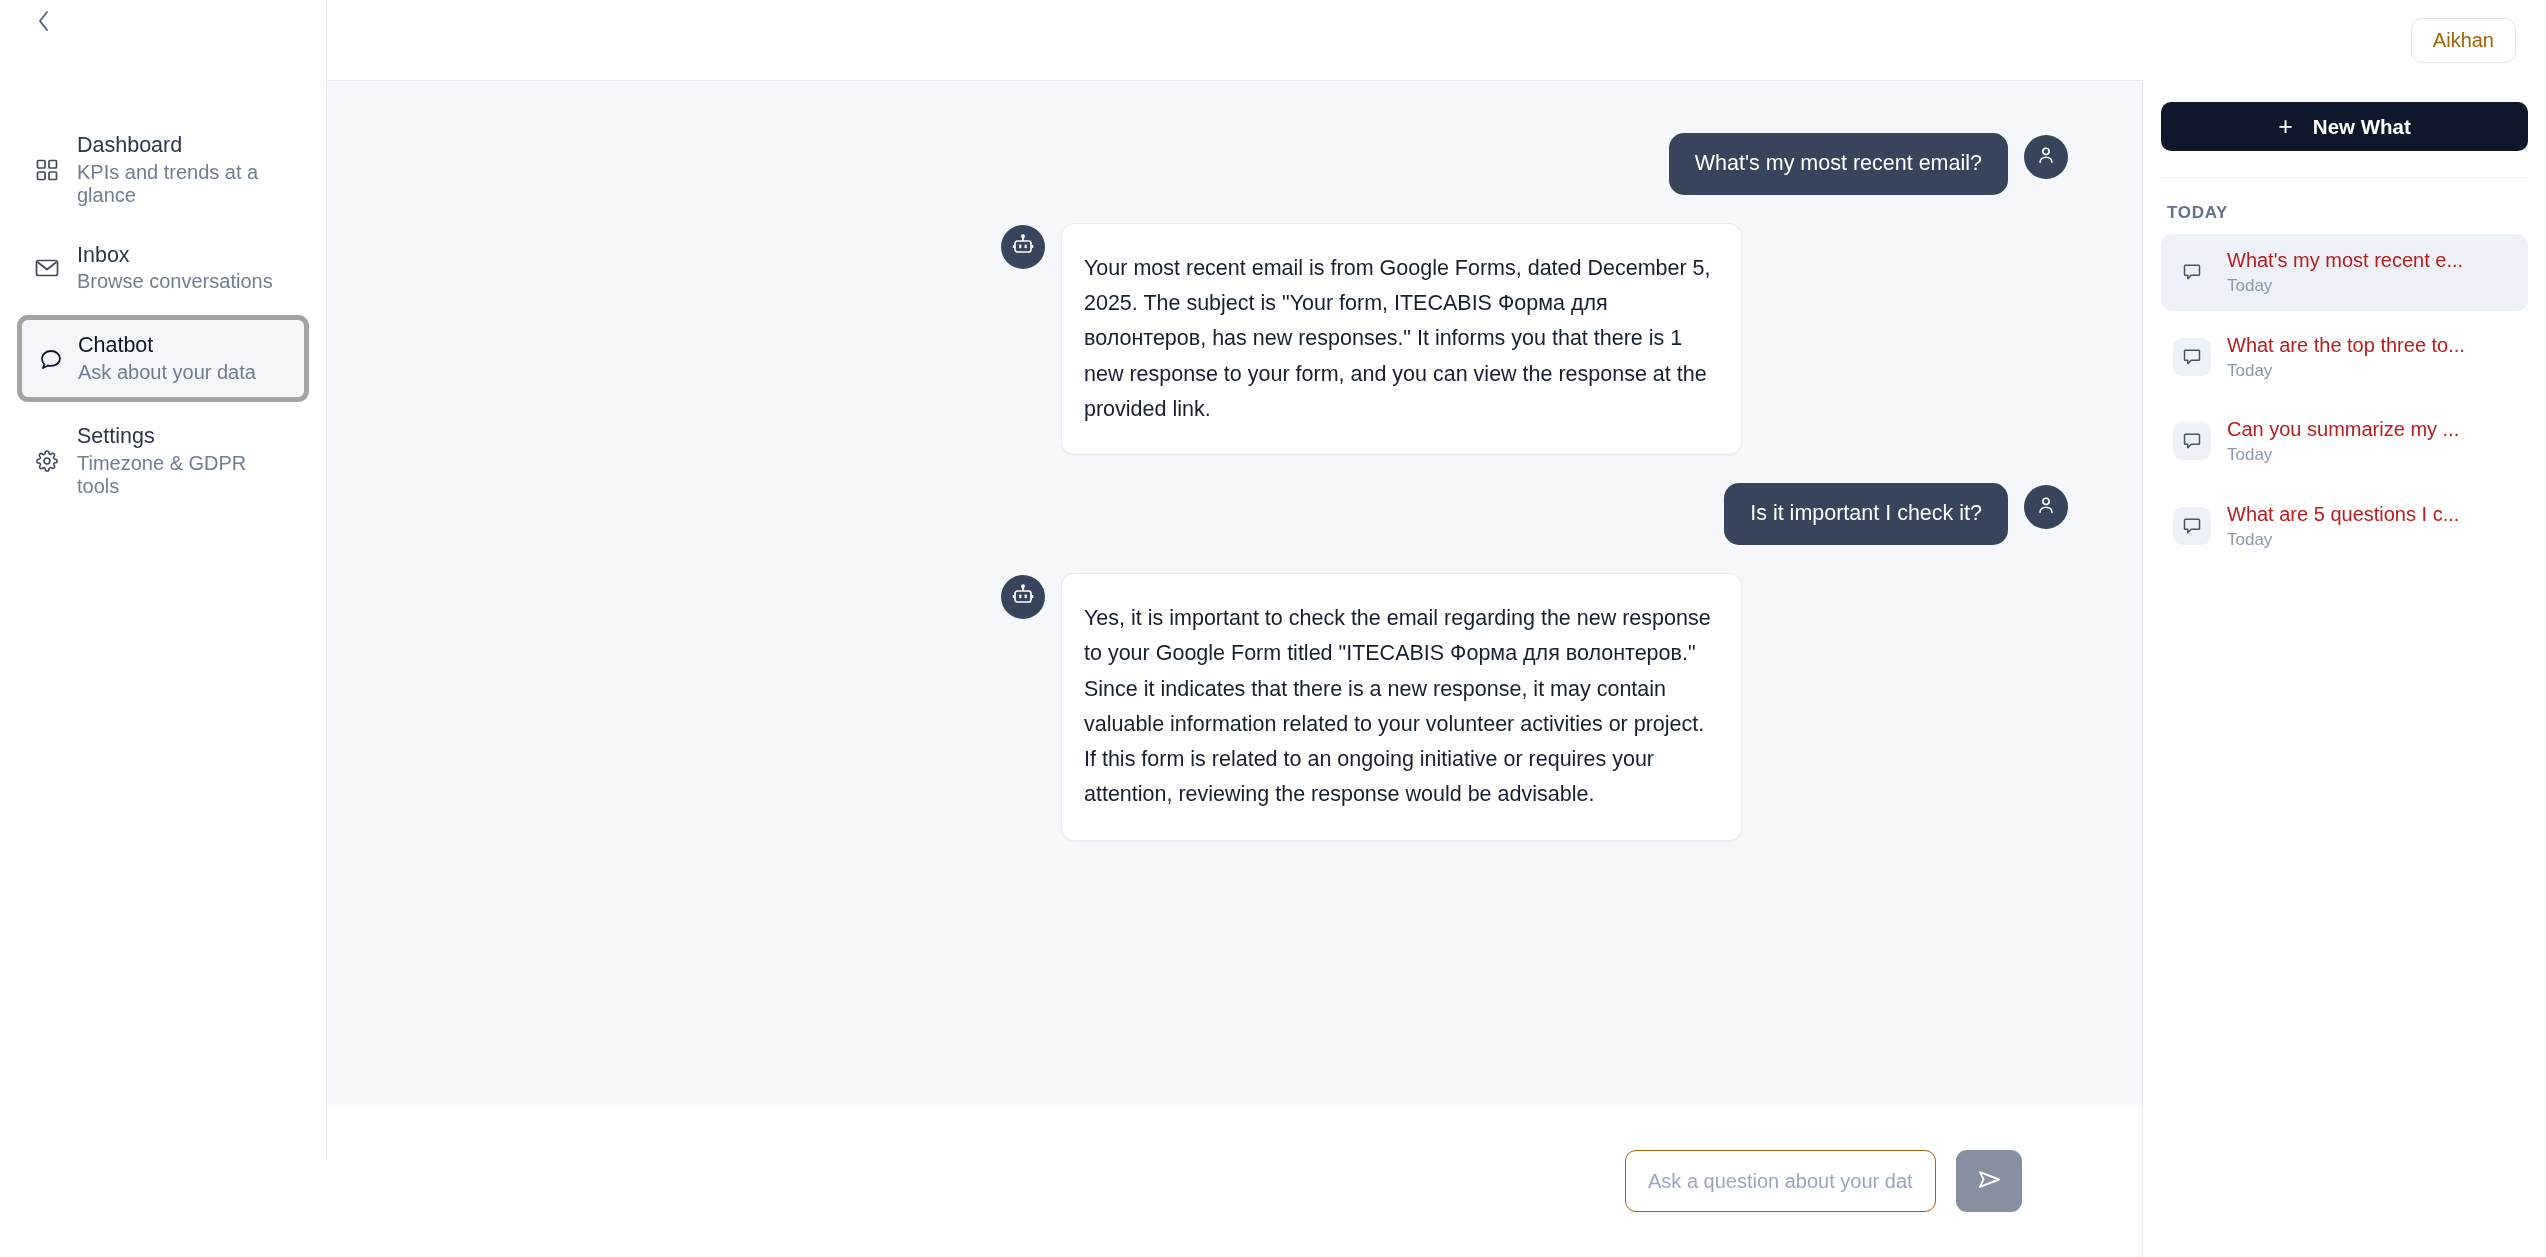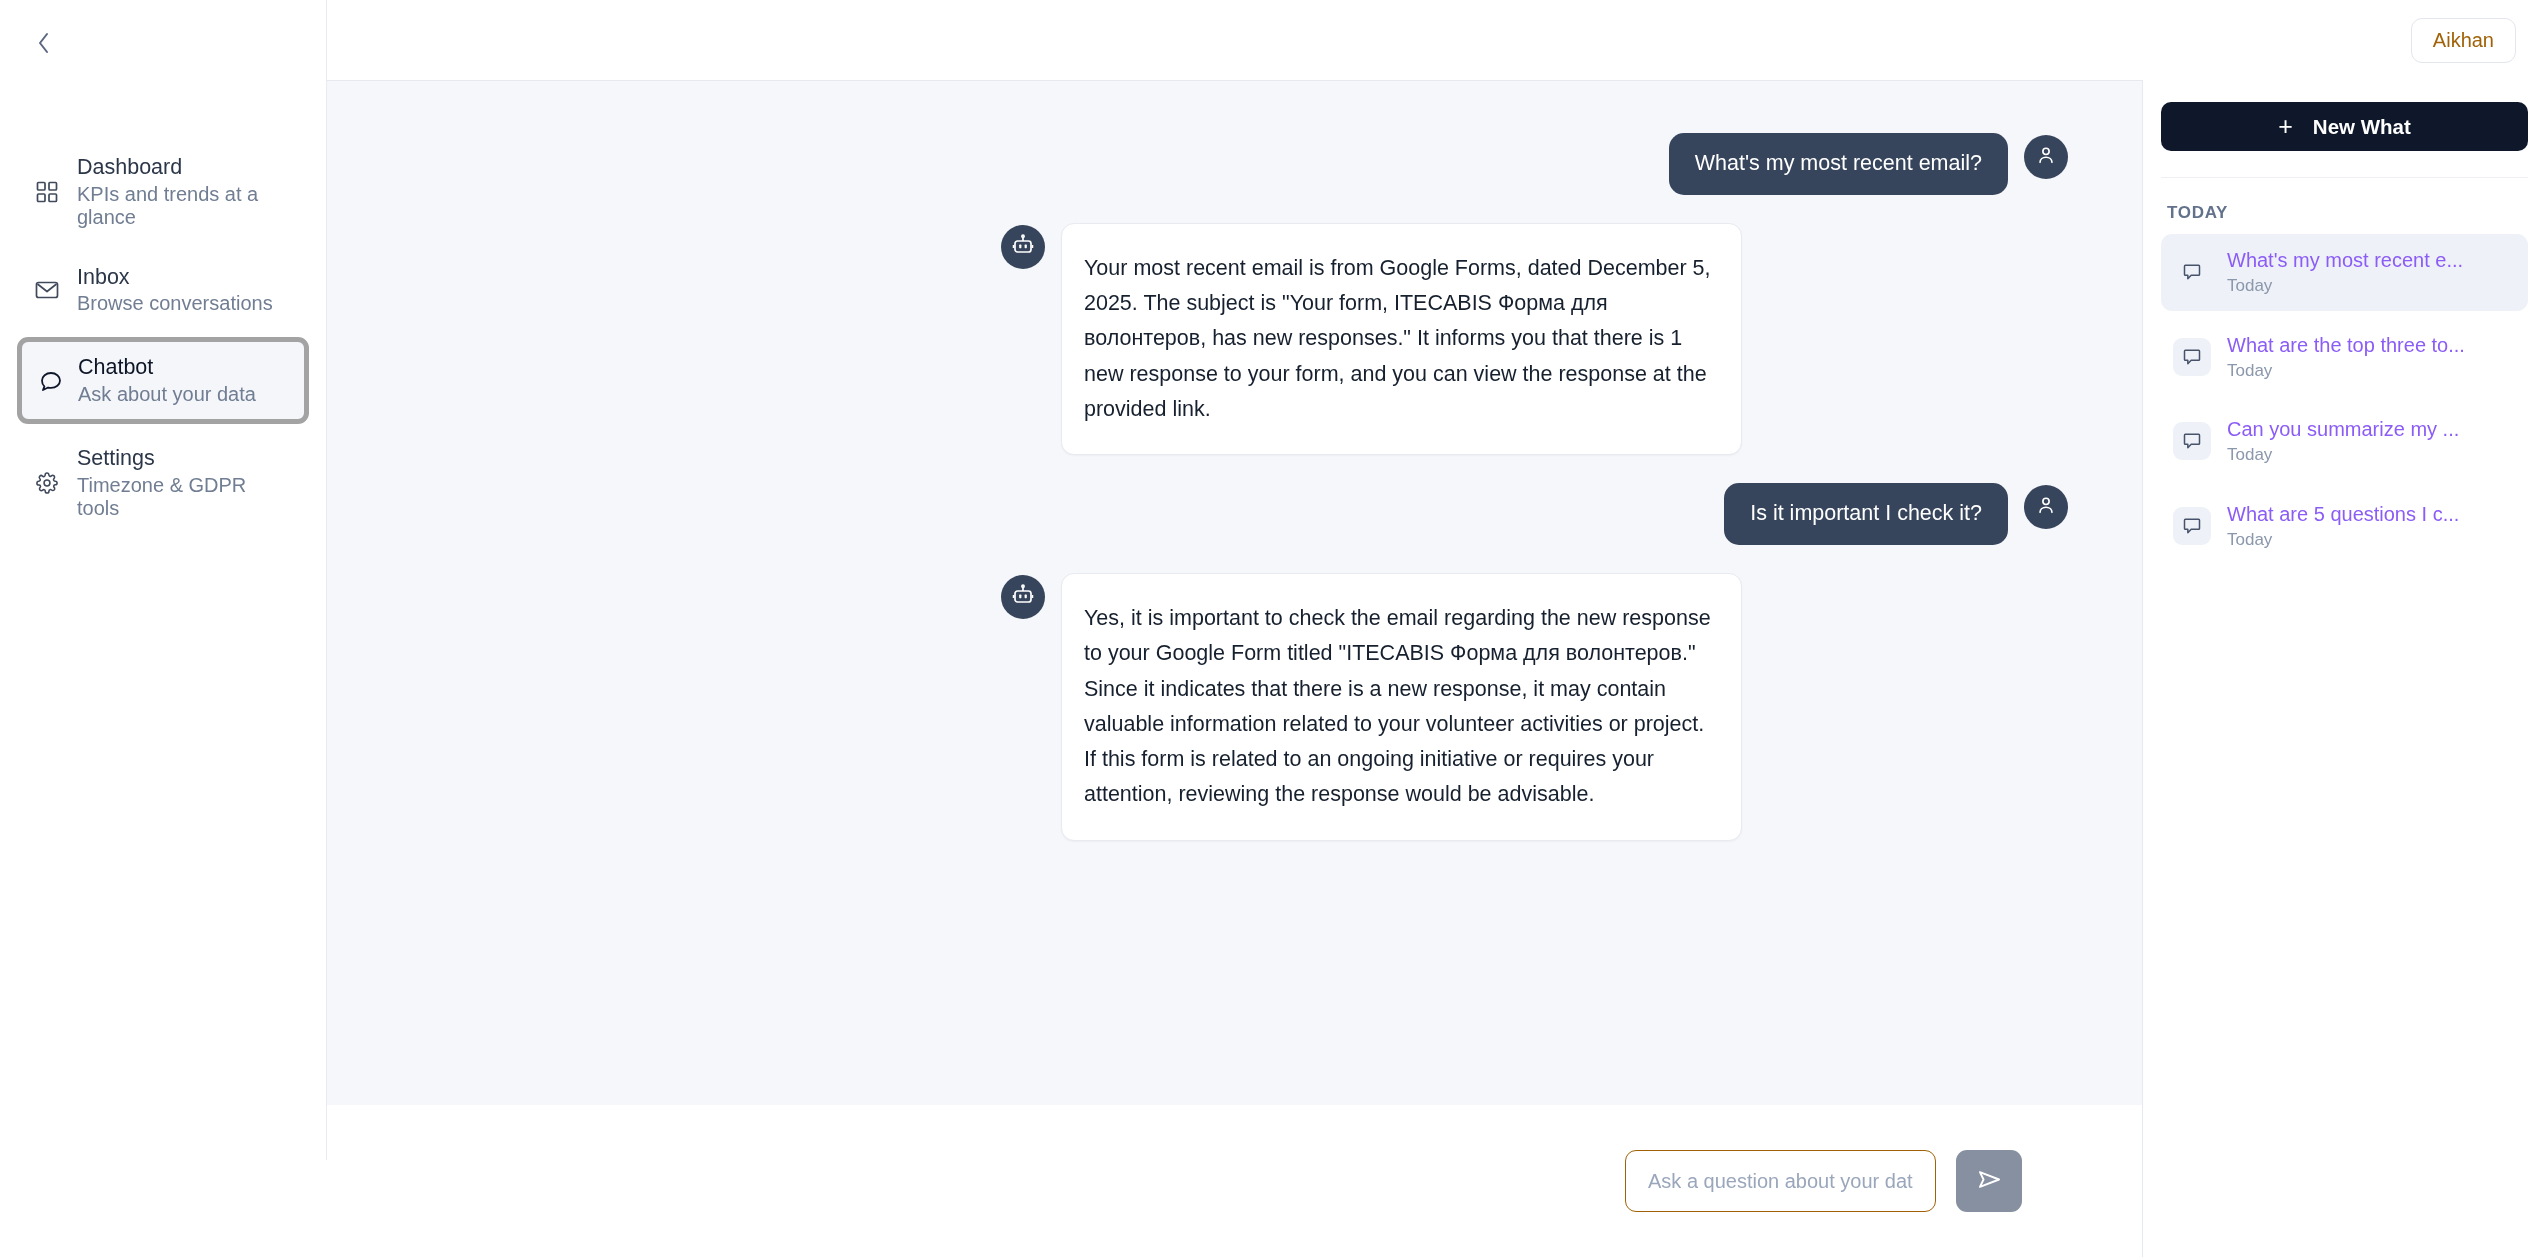--- a/index.html
+++ b/index.html
@@ -10,21 +10,20 @@
     overflow:hidden;
   }
   .app { display:flex; width:2546px; height:1257px; }
 
   
   .left-sidebar {
     width:327px; min-width:327px; height:1160px;
     background:#ffffff;
     border-right:1px solid #e9ebf0;
     display:flex; flex-direction:column;
-    padding-top:22px;
   }
   .collapse-btn {
     width:44px; height:44px; margin-left:22px;
     display:flex; align-items:center; justify-content:center;
     background:transparent; border:none; cursor:pointer;
     color:#5b6680;
   }
   .nav { margin-top:75px; padding:0 17px; display:flex; flex-direction:column; gap:8px; }
   .nav-item {
     display:flex; align-items:center; gap:17px;
@@ -178,21 +177,21 @@
   .hist-icon-box {
     width:38px; height:38px; min-width:38px;
     border-radius:9px;
     background:#eef1f7;
     display:flex; align-items:center; justify-content:center;
     color:#46536b;
   }
   .history-item.active .hist-icon-box { background:transparent; }
   .hist-text { display:flex; flex-direction:column; gap:4px; min-width:0; }
   .hist-title {
-    font-size:20px; color:#8b5cf6; line-height:1.15;
+    font-size:20px; color:#b91c1c; line-height:1.15;
     white-space:nowrap; overflow:hidden; text-overflow:ellipsis;
   }
   .hist-date { font-size:17px; color:#8b97ac; line-height:1.15; }
 </style>
 </head>
 <body>
 
 <div class="app">
 
   <div class="left-sidebar">

